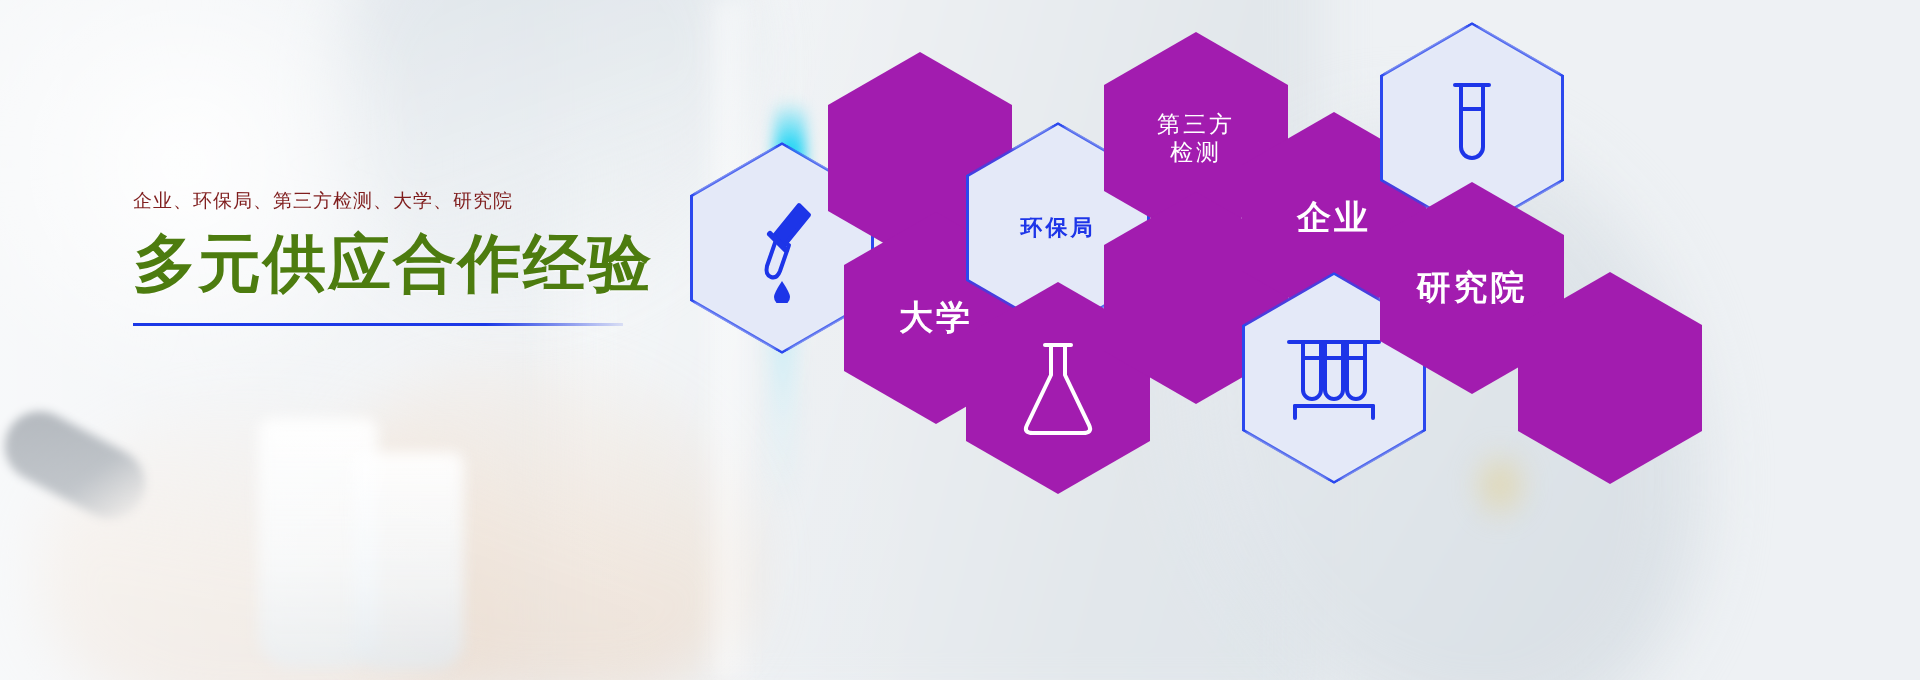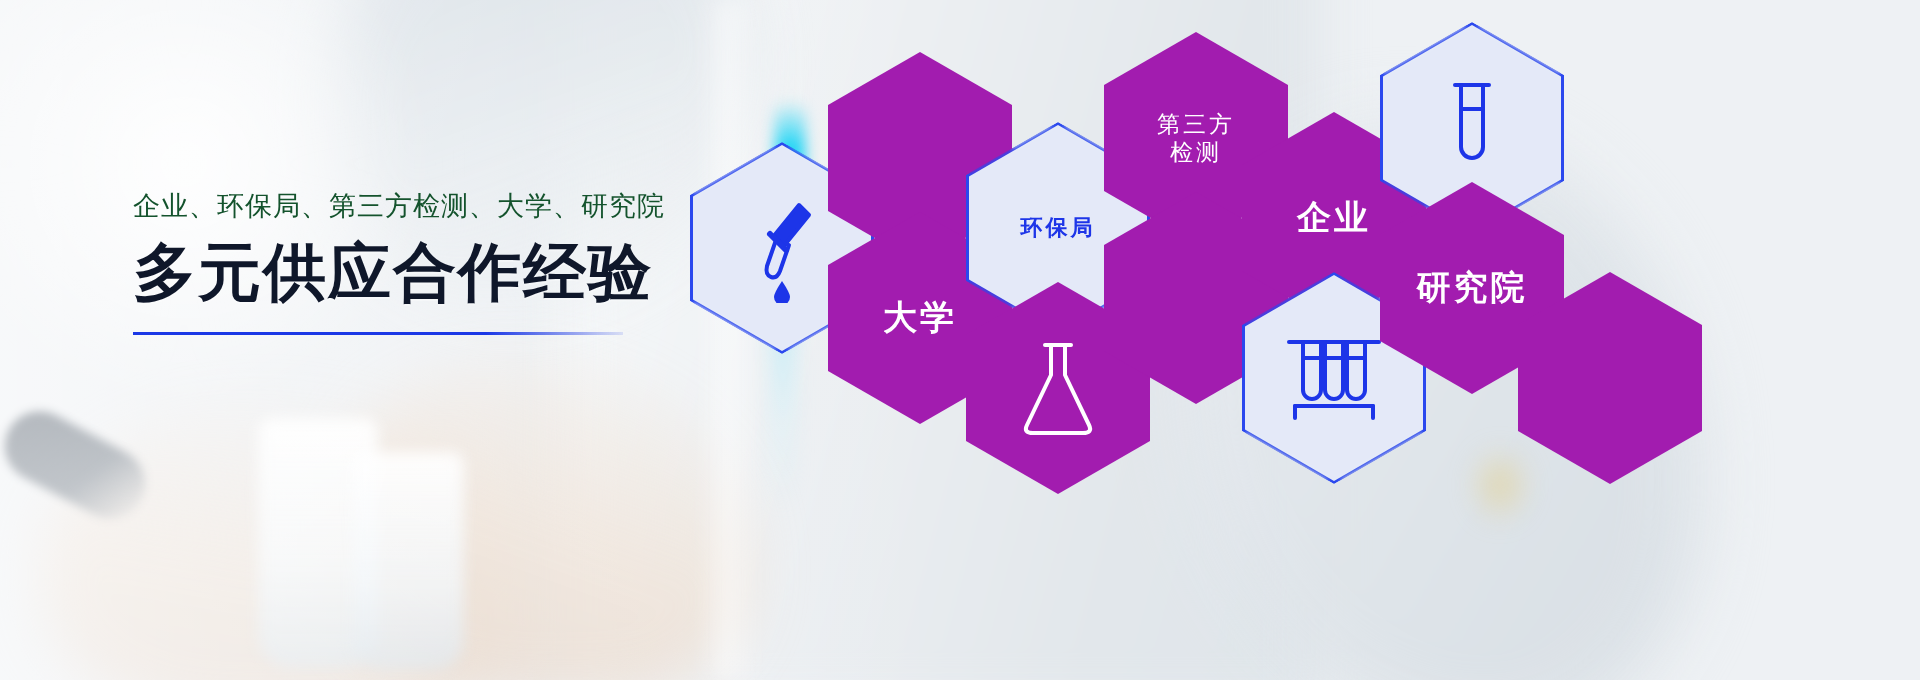--- a/index.html
+++ b/index.html
@@ -88,26 +88,26 @@
   }
   .bg-yellow{
     position:absolute;left:1455px;top:430px;width:90px;height:110px;
     background:radial-gradient(50% 50% at 50% 50%, rgba(226,209,150,.75), rgba(226,209,150,0) 72%);
     filter:blur(12px);
   }
 
   
   .copy{position:absolute;left:133px;top:190px;width:620px;}
   .eyebrow{
-    color:#14532d;font-size:27px;letter-spacing:1px;font-weight:500;
+    color:#7f1d1d;font-size:19px;letter-spacing:1px;font-weight:500;
     white-space:nowrap;line-height:1.2;font-family:Liberation Serif, serif;
   }
   .headline{
     margin-top:16px;
-    color:#0f172a;font-size:63px;font-weight:bold;letter-spacing:2px;
+    color:#4d7c0f;font-size:63px;font-weight:bold;letter-spacing:2px;
     white-space:nowrap;line-height:1.08;
     text-shadow:0 2px 0 rgba(255,255,255,.35);
   }
   .rule{
     margin-top:26px;width:490px;height:3px;
     background:linear-gradient(90deg,#1b38e6 0%,#1b38e6 72%,rgba(27,56,230,.12) 100%);
   }
   .subline{
     margin-top:24px;
     color:#1f3ee8;font-size:26px;font-weight:500;letter-spacing:1px;
@@ -188,21 +188,21 @@
           <path d="M56 12 L66 22 L40 54 L30 44 Z" fill="#1d35e8" stroke="#1d35e8"></path>
           <path d="M33 47 L24 73 Q22 82 28 84 Q34 86 37 78 L46 52 Z"></path>
           <line x1="27" y1="41" x2="43" y2="57" stroke-width="6"></line>
         </g>
         <path d="M39 88 Q31 100 31 104 a8 8 0 0 0 16 0 Q47 100 39 88 Z" fill="#1d35e8"></path>
       </svg>
     </div>
 
     <div class="hex fill" style="left:148px;top:52px;"></div>
 
-    <div class="hex fill" style="left:148px;top:212px;">
+    <div class="hex fill" style="left:164px;top:212px;">
       <span class="lbl white-bold">大学</span>
     </div>
 
     <div class="hex outline" style="left:286px;top:122px;">
       <span class="ring"></span>
       <span class="lbl blue-bold">环保局</span>
     </div>
 
     <div class="hex fill" style="left:286px;top:282px;">
       <svg class="ico" width="86" height="106" viewBox="0 0 86 106">

